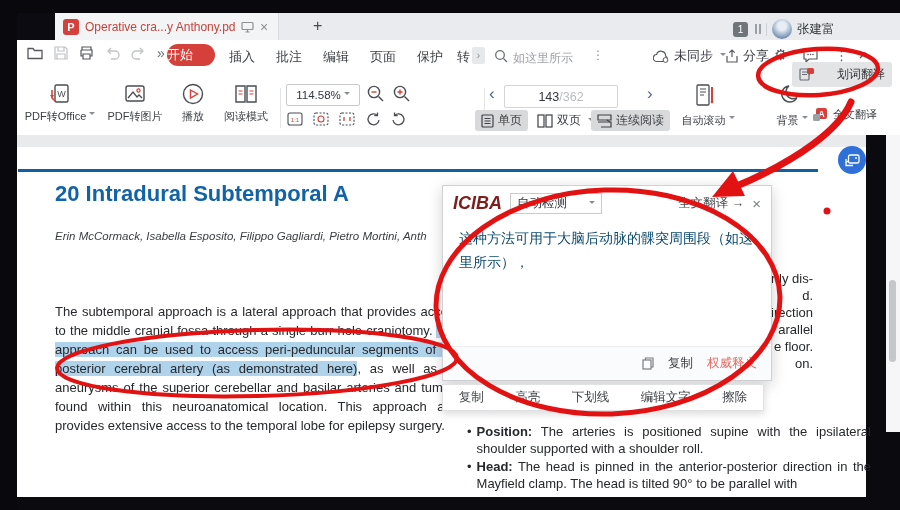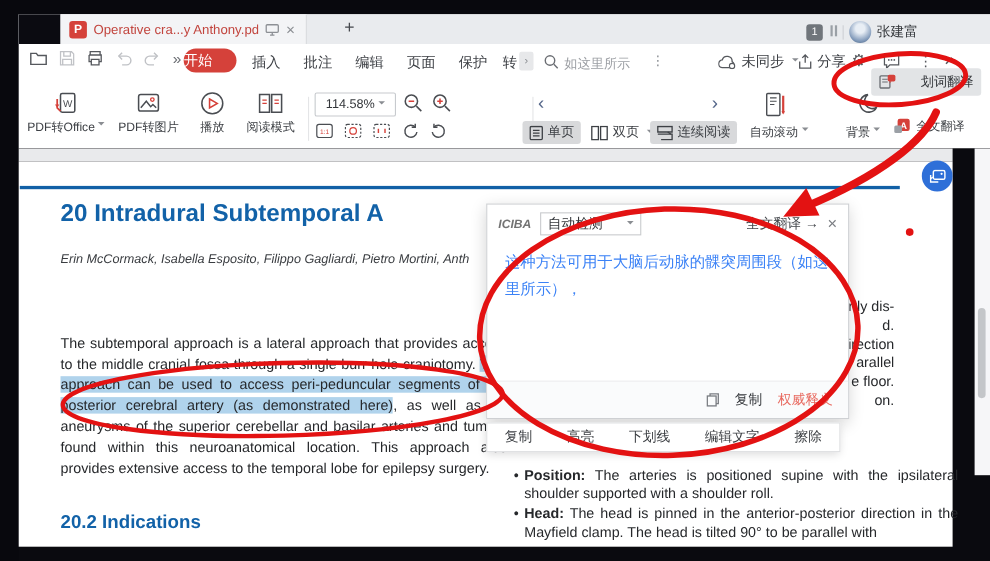--- a/index.html
+++ b/index.html
@@ -54,26 +54,26 @@
   .bullets{font-size:13px;line-height:17px;color:#26282b}
   .bullet{display:flex;gap:5px;margin-bottom:1px}
   .bullet .bt{text-align:justify}
   .scrolltrack{left:886px;top:135px;width:14px;height:297px;background:#f6f6f8}
   .thumb{left:3px;top:145px;width:7px;height:82px;border-radius:4px;background:#c4c6c9}
   .floatbtn{width:28px;height:28px;border-radius:50%;background:#2e6fd8;display:flex;align-items:center;justify-content:center}
   
   .popup{left:442px;top:185px;width:330px;height:196px;background:#fff;border:1px solid #cfd1d4;
        box-shadow:0 4px 14px rgba(0,0,0,.18);box-sizing:border-box}
   .pophead{display:flex;align-items:center;gap:8px;padding:7px 10px 4px 10px}
-  .iciba{font-style:italic;font-weight:bold;color:#737373;font-size:11px}
+  .iciba{font-style:italic;font-weight:bold;color:#7f1d1d;font-size:18px}
   .langbox{border:1px solid #c9cbce;height:21px;width:92px;display:flex;align-items:center;
        justify-content:space-between;padding:0 6px;font-size:12.5px;color:#33363a;box-sizing:border-box}
   .poplink{font-size:12.5px;color:#44474c}
   .popclose{color:#7a7d82;font-size:15px}
-  .poptext{padding:8px 16px;font-size:14px;line-height:24px;color:#3b82f6}
+  .poptext{padding:8px 16px;font-size:14px;line-height:24px;color:#0c4a6e}
   .popfoot{position:absolute;left:0;right:0;bottom:0;height:33px;background:#fafbfc;border-top:1px solid #ededef;
        display:flex;align-items:center;justify-content:flex-end;gap:14px;padding:0 14px;font-size:12.5px}
   .authority{color:#e8695f}
   .selbar{left:442px;top:384px;width:322px;height:27px;background:#fff;border:1px solid #e0e1e3;
        box-shadow:0 3px 8px rgba(0,0,0,.15);display:flex;align-items:center;justify-content:space-around;
        font-size:12.5px;color:#3a3d41;box-sizing:border-box}
   .overlay{left:0;top:0;width:900px;height:510px;pointer-events:none;z-index:999}
   .z50{z-index:50}.z40{z-index:40}
 </style>
 </head>
@@ -259,20 +259,25 @@
     <span>
         <svg width="16" height="16" viewBox="0 0 16 16">
           <path d="M3.5 4.5A5.5 5.5 0 1 1 2 9" fill="none" stroke="#4a4d52" stroke-width="1.3"></path>
           <path d="M3.5 1.5v3.2h3.2" fill="none" stroke="#4a4d52" stroke-width="1.3"></path>
         </svg>
       </span>
   </div>
   <div class="a sep" style="left:467px;top:75px;height:40px"></div>
 
   <div class="a" style="left:472px;top:71px;font-size:17px;color:#55678a">‹</div>
+  <div class="a pagebox" style="left:487px;top:72px;width:112px">
+    <span style="color:#33363a">143</span>
+      <span style="color:#b9bbbf">/</span>
+      <span style="color:#b9bbbf">362</span>
+  </div>
   <div class="a" style="left:630px;top:71px;font-size:17px;color:#55678a">›</div>
 
   <div class="a mode on" style="left:458px;top:97px">
     <svg width="13" height="14" viewBox="0 0 13 14">
         <rect x="1" y="1" width="11" height="12" rx="1" fill="none" stroke="#3d4045" stroke-width="1.2"></rect>
         <path d="M3.5 4.5h6M3.5 7h6M3.5 9.5h6" stroke="#3d4045" stroke-width="1"></path>
       </svg>
     <span>单页</span>
   </div>
   <div class="a mode" style="left:514px;top:97px">
@@ -300,21 +305,21 @@
       </svg>
   </div>
   <div class="a rlabel" style="left:655px;top:100px;width:72px;text-align:center">
     <span>自动滚动</span><span class="caret"></span>
   </div>
   <div class="a" style="left:762px;top:70px">
     <svg width="22" height="24" viewBox="0 0 22 24">
         <path d="M18 14.5A8 8 0 1 1 10 3a7 7 0 0 0 8 11.5Z" fill="none" stroke="#4a4d52" stroke-width="1.5"></path>
       </svg>
   </div>
-  <div class="a rlabel" style="left:752px;top:100px;width:46px;">
+  <div class="a rlabel" style="left:752px;top:100px;width:46px;text-align:center">
     <span>背景</span><span class="caret"></span>
   </div>
   <div class="a wtbtn" style="left:775px;top:49px">
     <svg width="16" height="15" viewBox="0 0 16 15">
         <rect x="1" y="2" width="9" height="11" rx="1" fill="none" stroke="#6b6e73" stroke-width="1.2"></rect>
         <path d="M3 5h5M3 7.5h5" stroke="#6b6e73" stroke-width="1"></path>
         <rect x="8" y="1" width="7" height="6" rx="1.5" fill="#d5413a"></rect>
         <path d="M10 7l-.5 2 2-2z" fill="#d5413a"></path>
       </svg>
     <span>划词翻译</span>
@@ -331,21 +336,20 @@
 
 <div class="a viewport">
   <div class="a graytop"></div>
   <div class="a page">
     <div class="a rule" style="left:1px;top:22px;width:800px"></div>
     <div class="a h1" style="left:38px;top:34px">20  Intradural Subtemporal A</div>
     <div class="a authors" style="left:38px;top:83px">Erin McCormack, Isabella Esposito, Filippo Gagliardi, Pietro Mortini, Anth</div>
     <div class="a para" style="left:38px;top:155px;width:406px">
       <span>The subtemporal approach is a lateral approach that provides access to the middle cranial fossa through a single burr hole craniotomy. </span><span class="hl">This approach can be used to access peri-peduncular segments of the posterior cerebral artery (as demonstrated here)</span><span>, as well as for aneurysms of the superior cerebellar and basilar arteries and tumors found within this neuroanatomical location. This approach also provides extensive access to the temporal lobe for epilepsy surgery.</span>
     </div>
-    <div class="a h2" style="left:38px;top:318px">20.2  Indications</div>
 
     <div class="a frag" style="right:53px;top:124px">rtly dis-</div>
     <div class="a frag" style="right:53px;top:141px">d.</div>
     <div class="a frag" style="right:53px;top:158px">irection</div>
     <div class="a frag" style="right:53px;top:175px">arallel</div>
     <div class="a frag" style="right:53px;top:192px">e floor.</div>
     <div class="a frag" style="right:53px;top:209px">on.</div>
 
     <div class="a bullets" style="left:450px;top:276px;width:404px">
       <div class="bullet">

